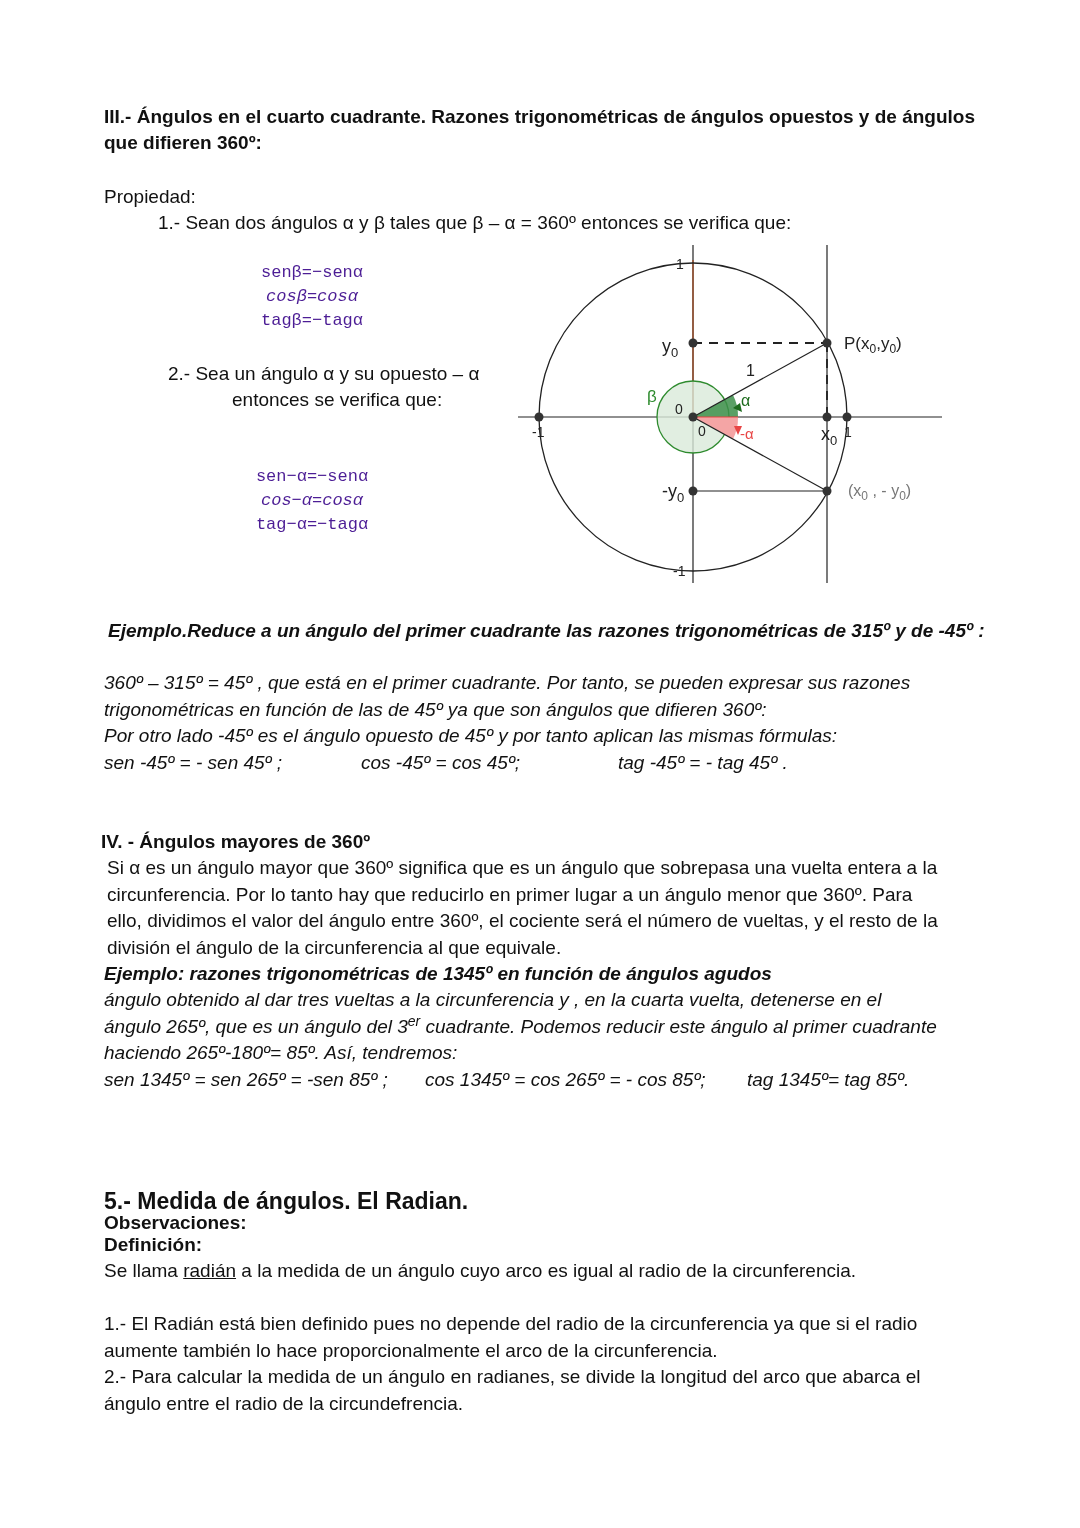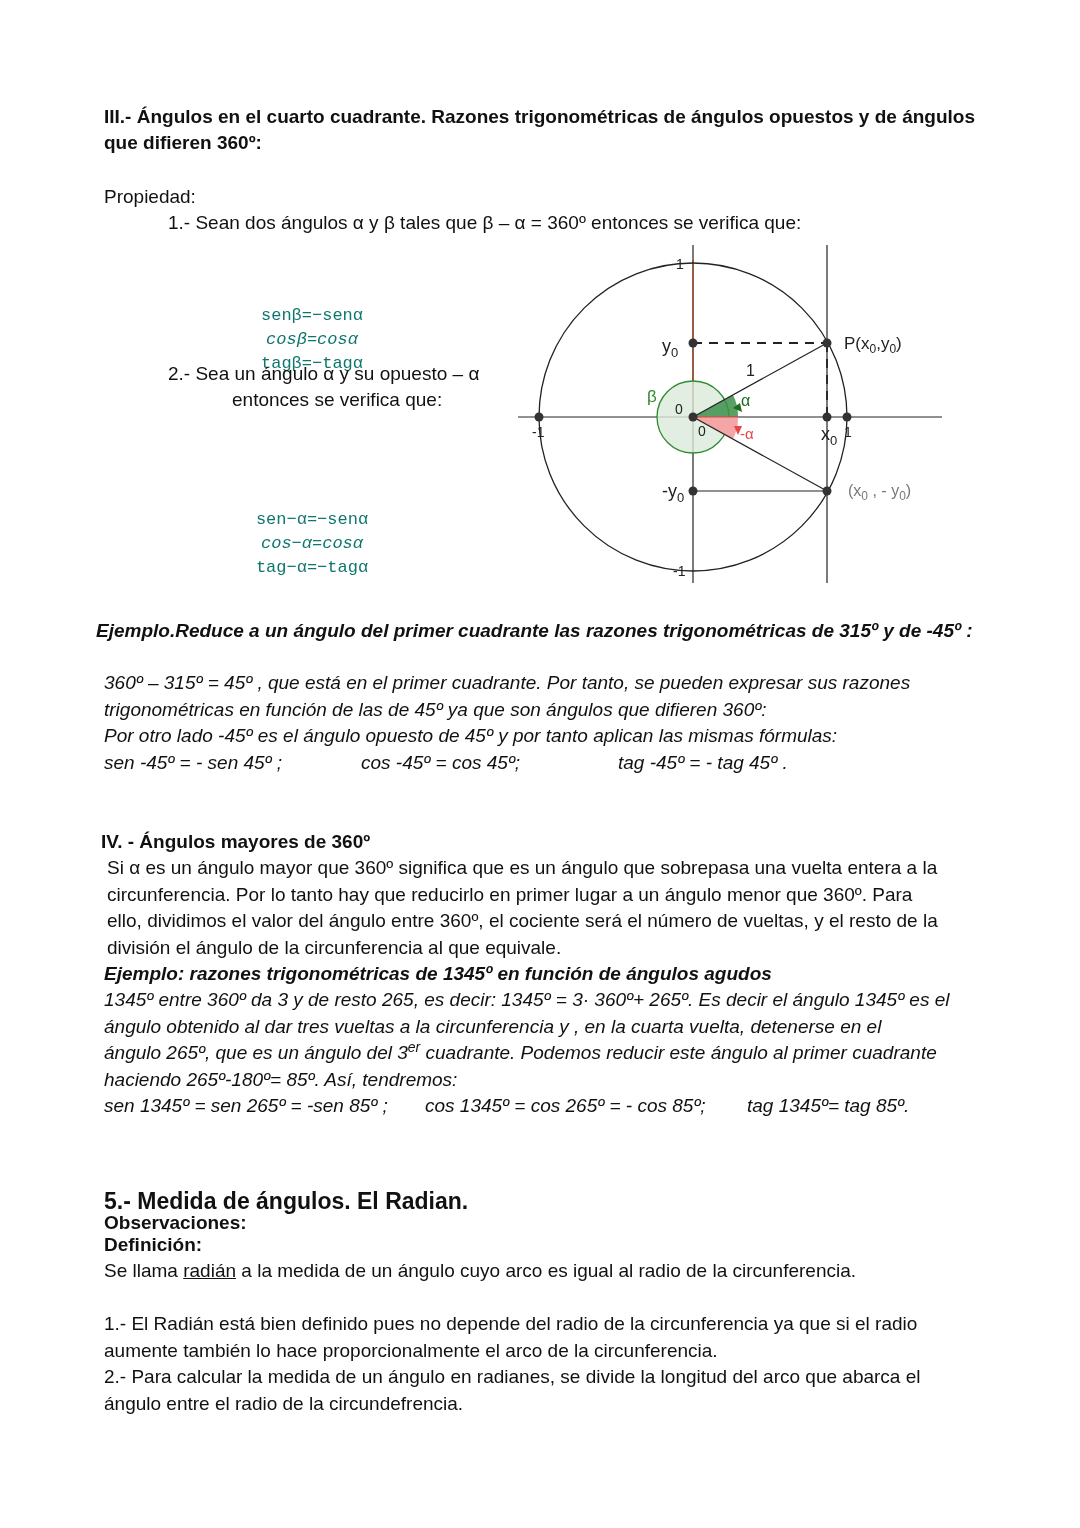--- a/index.html
+++ b/index.html
@@ -2,38 +2,38 @@
 <html><head>
 <meta charset="utf-8">
 <style>
   html, body { margin:0; padding:0; background:#ffffff; }
   body { width:1080px; height:1528px; position:relative; overflow:hidden;
          font-family:"Liberation Sans", sans-serif; color:#111; }
   .abs { position:absolute; white-space:nowrap; }
   .t { font-size:19px; line-height:26.5px; }
   .b { font-weight:bold; }
   .i { font-style:italic; }
-  .mono { font-family:"Liberation Mono", monospace; font-size:17px; line-height:24px; color:#0f766e;margin-top:43px; }
+  .mono { font-family:"Liberation Mono", monospace; font-size:17px; line-height:24px; color:#4c1d95; }
   .block { position:absolute; left:104px; width:880px; }
   .line { display:block; white-space:nowrap; }
   .col2 { position:absolute; left:257px; }
   .col3 { position:absolute; left:514px; }
   .rowrel { position:relative; height:26.5px; }
   .h2 { font-size:23px; font-weight:bold; }
   u { }
   sup { font-size:14px; vertical-align:super; line-height:0; }
   svg text { font-family:"Liberation Sans", sans-serif; }
 </style>
 </head>
 <body>
 
 <div class="abs t b" style="left:104px; top:104px;">III.- Ángulos en el cuarto cuadrante. Razones trigonométricas de ángulos opuestos y de ángulos</div>
 <div class="abs t b" style="left:104px; top:130px;">que difieren 360º:</div>
 <div class="abs t" style="left:104px; top:184px;">Propiedad:</div>
-<div class="abs t" style="left:168px; top:210px;">1.- Sean dos ángulos  α y β tales que β – α =  360º entonces se verifica que:</div>
+<div class="abs t" style="left:158px; top:210px;">1.- Sean dos ángulos  α y β tales que β – α =  360º entonces se verifica que:</div>
 
 <div class="abs mono" style="left:232px; top:261px; width:160px; text-align:center;">
   <div>senβ=−senα</div>
   <div style="font-style:italic;">cosβ=cosα</div>
   <div>tagβ=−tagα</div>
 </div>
 
 <div class="abs t" style="left:168px; top:361px;">2.- Sea un ángulo  α y su opuesto  – α</div>
 <div class="abs t" style="left:232px; top:387px;text-align:center;">entonces se verifica que:</div>
 
@@ -90,42 +90,41 @@
   <text x="165" y="174" font-size="14" fill="#222">0</text>
   <text x="188" y="196" font-size="14" fill="#222">0</text>
   <text x="236" y="136" font-size="16" fill="#222">1</text>
   <text x="231" y="166" font-size="16" fill="#1d6b1d">α</text>
   <text x="230" y="199" font-size="15" fill="#e84545">-α</text>
   <text x="137" y="162" font-size="17" fill="#2e8b2e">β</text>
   <text x="334" y="109" font-size="17" fill="#222"><tspan>P(x</tspan><tspan font-size="12" dy="4">0</tspan><tspan dy="-4">,y</tspan><tspan font-size="12" dy="4">0</tspan><tspan dy="-4">)</tspan></text>
   <text x="338" y="256" font-size="16" fill="#777"><tspan>(x</tspan><tspan font-size="12" dy="4">0</tspan><tspan dy="-4"> , - y</tspan><tspan font-size="12" dy="4">0</tspan><tspan dy="-4">)</tspan></text>
 </svg>
 
-<div class="abs t b i" style="left:96px; top:618px;">Ejemplo.Reduce a un ángulo del primer cuadrante las razones trigonométricas de 315º y de -45º :</div>
+<div class="abs t b i" style="left:108px; top:618px;">Ejemplo.Reduce a un ángulo del primer cuadrante las razones trigonométricas de 315º y de -45º :</div>
 <div class="block t i" style="top:670px;">
   <span class="line">360º – 315º  = 45º , que está en el primer cuadrante. Por tanto, se pueden expresar sus razones</span>
   <span class="line">trigonométricas en función de las de 45º ya que son ángulos que difieren 360º:</span>
   <span class="line">Por otro lado -45º es el ángulo opuesto de 45º y por tanto aplican las mismas fórmulas:</span>
   <div class="rowrel">
     <span class="abs" style="left:0;">sen -45º = - sen 45º ;</span>
     <span class="col2">cos -45º =  cos 45º;</span>
     <span class="col3">tag -45º =  - tag 45º  .</span>
   </div>
 </div>
 
 <div class="abs t b" style="left:101px; top:829px;">IV. - Ángulos mayores de 360º</div>
 <div class="block t" style="left:107px; top:855px;">
   <span class="line">Si α es un ángulo mayor que 360º significa que es un ángulo que  sobrepasa una vuelta entera a la</span>
   <span class="line">circunferencia. Por lo tanto hay que reducirlo en primer lugar a un ángulo menor que 360º. Para</span>
   <span class="line">ello, dividimos el valor del ángulo entre 360º, el cociente será el número de vueltas, y el resto de la</span>
   <span class="line">división el ángulo de la circunferencia al que equivale.</span>
 </div>
 <div class="abs t b i" style="left:104px; top:961px;">Ejemplo: razones trigonométricas de 1345º en función de ángulos agudos</div>
 <div class="block t i" style="top:987px;">
-  <span class="line">1345º entre 360º da 3 y de resto 265, es decir: 1345º = 3· 360º+ 265º. Es decir el ángulo   1345º es el</span>
   <span class="line">ángulo obtenido al dar tres vueltas a la circunferencia y , en la cuarta vuelta,       detenerse en el</span>
   <span class="line"><span>ángulo 265º, que es un ángulo del 3</span><sup>er</sup><span> cuadrante. Podemos reducir este ángulo al primer cuadrante</span></span>
   <span class="line">haciendo 265º-180º= 85º. Así, tendremos:</span>
   <div class="rowrel">
     <span class="abs" style="left:0;text-align:right;">sen 1345º = sen 265º = -sen 85º ;</span>
     <span class="abs" style="left:321px;">cos 1345º = cos 265º = - cos 85º;</span>
     <span class="abs" style="left:643px;">tag 1345º= tag 85º.</span>
   </div>
 </div>
 

